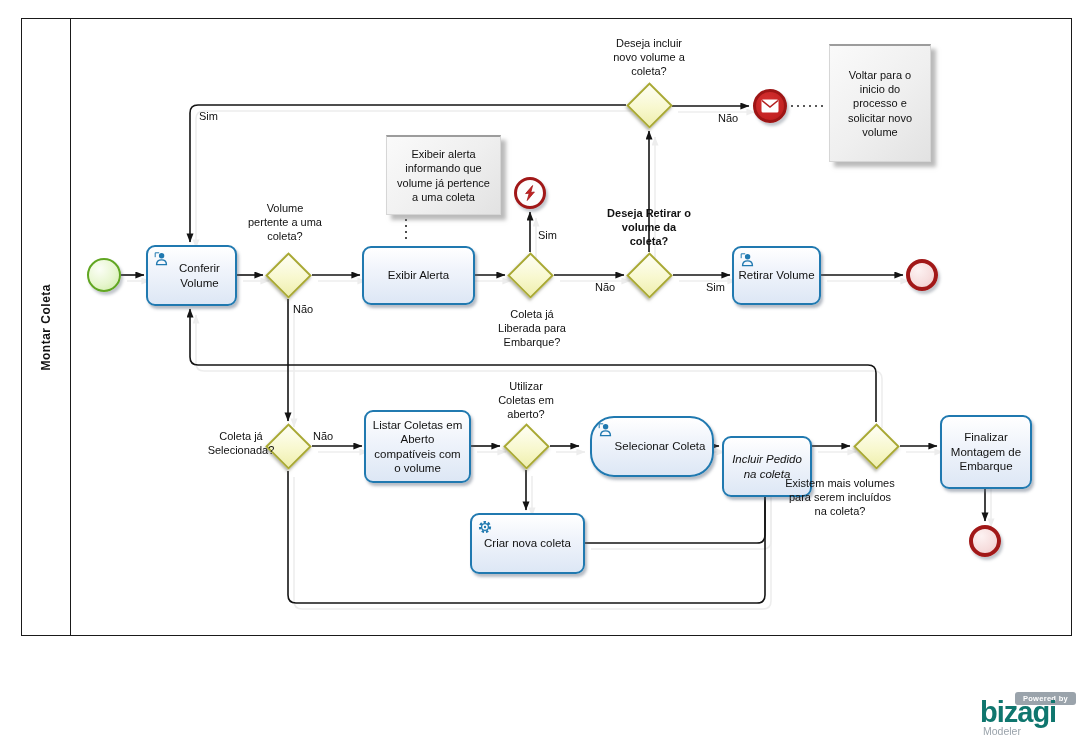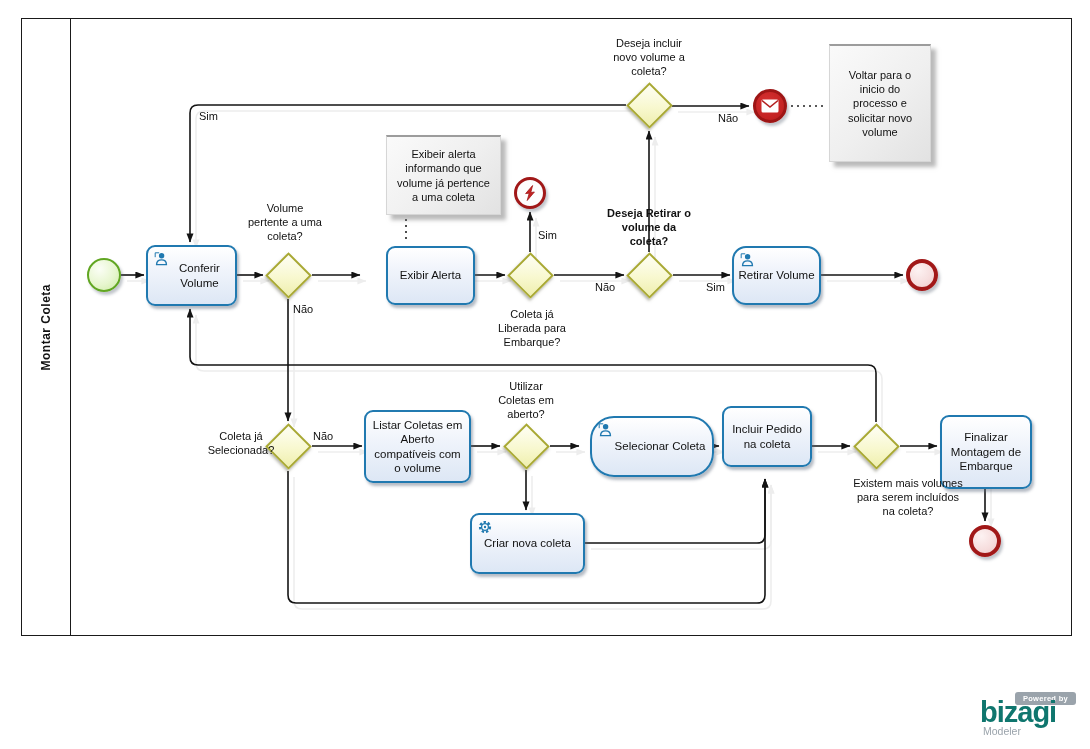--- a/index.html
+++ b/index.html
@@ -121,25 +121,25 @@
 
   <div class="task with-side-icon" style="left:146px;top:245px;width:91px;height:61px;">
     <svg class="ticon" viewBox="0 0 16 16">
       <circle cx="8.6" cy="4.8" r="2.7" fill="#2079b0"></circle>
       <path d="M3.6 13.6 C3.6 10.4 5.8 8.9 8.6 8.9 C11.4 8.9 13.4 10.4 13.4 13.6 Z" fill="none" stroke="#2079b0" stroke-width="1.4"></path>
       <path d="M2.2 6.2 L2.2 1.8 L6.2 1.8" fill="none" stroke="#2079b0" stroke-width="1"></path>
     </svg>
     <span>Conferir Volume</span>
   </div>
 
-  <div class="task" style="left:362px;top:246px;width:89px;height:59px;margin-left:24px;">
+  <div class="task" style="left:362px;top:246px;width:113px;height:59px;">
     <span>Exibir Alerta</span>
   </div>
 
-  <div class="task" style="left:732px;top:246px;width:89px;height:59px;border-radius:14px;">
+  <div class="task" style="left:732px;top:246px;width:89px;height:59px;">
     <svg class="ticon" viewBox="0 0 16 16">
       <circle cx="8.6" cy="4.8" r="2.7" fill="#2079b0"></circle>
       <path d="M3.6 13.6 C3.6 10.4 5.8 8.9 8.6 8.9 C11.4 8.9 13.4 10.4 13.4 13.6 Z" fill="none" stroke="#2079b0" stroke-width="1.4"></path>
       <path d="M2.2 6.2 L2.2 1.8 L6.2 1.8" fill="none" stroke="#2079b0" stroke-width="1"></path>
     </svg>
     <span>Retirar Volume</span>
   </div>
 
   <div class="task" style="left:364px;top:410px;width:107px;height:73px;">
     <span>Listar Coletas em Aberto compatíveis com o volume</span>
@@ -147,21 +147,21 @@
 
   <div class="task with-side-icon" style="left:590px;top:416px;width:124px;height:61px;border-radius:24px;">
     <svg class="ticon" viewBox="0 0 16 16">
       <circle cx="8.6" cy="4.8" r="2.7" fill="#2079b0"></circle>
       <path d="M3.6 13.6 C3.6 10.4 5.8 8.9 8.6 8.9 C11.4 8.9 13.4 10.4 13.4 13.6 Z" fill="none" stroke="#2079b0" stroke-width="1.4"></path>
       <path d="M2.2 6.2 L2.2 1.8 L6.2 1.8" fill="none" stroke="#2079b0" stroke-width="1"></path>
     </svg>
     <span>Selecionar Coleta</span>
   </div>
 
-  <div class="task" style="left:722px;top:406px;width:90px;height:61px;">
+  <div class="task" style="left:722px;top:436px;width:90px;height:61px;font-style:italic;">
     <span>Incluir Pedido na coleta</span>
   </div>
 
   <div class="task" style="left:470px;top:513px;width:115px;height:61px;">
     <svg class="ticon" viewBox="0 0 16 16">
       <circle cx="8" cy="8" r="5" fill="none" stroke="#2079b0" stroke-width="2.2" stroke-dasharray="2.4 1.9"></circle>
       <circle cx="8" cy="8" r="3.4" fill="#fff" stroke="#2079b0" stroke-width="1.3"></circle>
       <circle cx="8" cy="8" r="1.2" fill="#2079b0"></circle>
     </svg>
     <span>Criar nova coleta</span>
@@ -185,21 +185,21 @@
   <div class="ann" style="left:829px;top:44px;width:102px;height:118px;">
     <span>Voltar para o inicio do processo e solicitar novo volume</span>
   </div>
 
   <div class="lbl" style="left:247px;top:202px;width:76px;">Volume pertente a uma coleta?</div>
   <div class="lbl" style="left:488px;top:308px;width:88px;">Coleta já Liberada para Embarque?</div>
   <div class="lbl" style="left:605px;top:207px;width:88px;font-weight:bold;">Deseja Retirar o volume da coleta?</div>
   <div class="lbl" style="left:605px;top:37px;width:88px;">Deseja incluir novo volume a coleta?</div>
   <div class="lbl" style="left:201px;top:430px;width:80px;">Coleta já Selecionada?</div>
   <div class="lbl" style="left:490px;top:380px;width:72px;">Utilizar Coletas em aberto?</div>
-  <div class="lbl" style="left:852px;top:477px;width:112px;">Existem mais volumes para serem incluídos na coleta?</div>
+  <div class="lbl" style="left:784px;top:477px;width:112px;">Existem mais volumes para serem incluídos na coleta?</div>
 
   <div class="lbl left" style="left:199px;top:110px;">Sim</div>
   <div class="lbl left" style="left:293px;top:303px;">Não</div>
   <div class="lbl left" style="left:538px;top:229px;">Sim</div>
   <div class="lbl left" style="left:595px;top:281px;">Não</div>
   <div class="lbl left" style="left:706px;top:281px;">Sim</div>
   <div class="lbl left" style="left:718px;top:112px;">Não</div>
   <div class="lbl left" style="left:313px;top:430px;">Não</div>
 
   <div class="brandbox">

